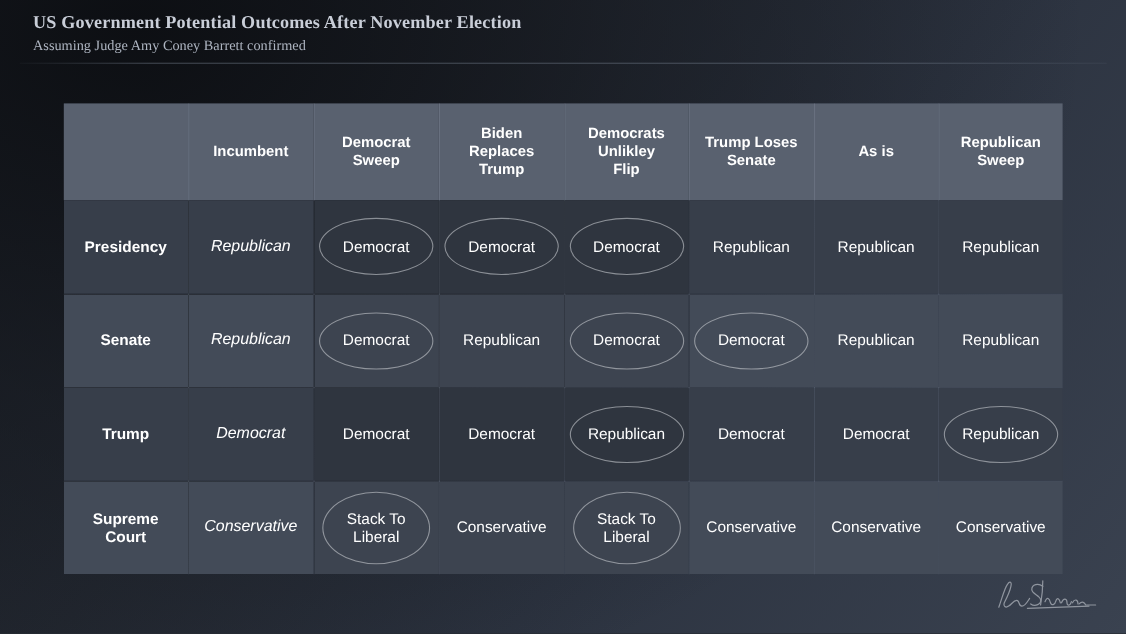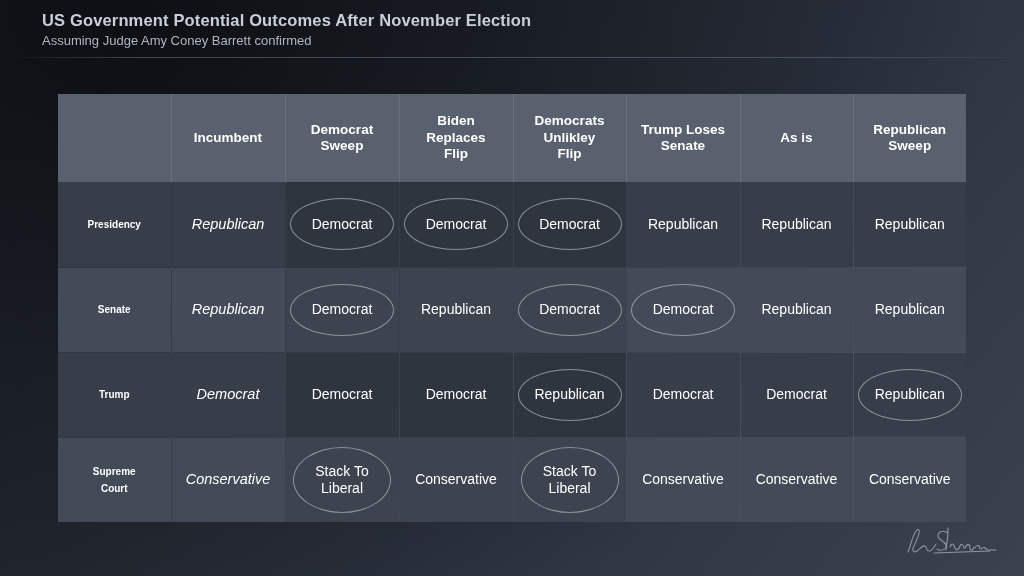--- a/index.html
+++ b/index.html
@@ -24,23 +24,24 @@
     height: 576px;
     background:
       radial-gradient(ellipse 1200px 900px at 12% 4%, rgba(12,14,18,0.95) 0%, rgba(20,23,29,0.55) 38%, rgba(30,35,43,0.0) 72%),
       linear-gradient(128deg, #1a1e25 0%, #232831 34%, #2c3340 62%, #3a4250 100%);
     overflow: hidden;
   }
 
   
   #titleblock {
     position: absolute;
-    left: 42px;
+    left: 30px;
     top: 9px;
     width: 960px;
+    font-family: Liberation Serif, serif;
   }
   #title {
     font-size: 16.5px;
     font-weight: bold;
     color: #c9ced8;
     letter-spacing: 0.15px;
     line-height: 22px;
     white-space: nowrap;
   }
   #subtitle {
@@ -118,21 +119,21 @@
   
   tbody tr.band-a td { background: #373e4a; }
   tbody tr.band-b td { background: #434b58; }
 
   
   tbody tr.band-a td.dim { background: #2f353f; }
   tbody tr.band-b td.dim { background: #3d4450; }
 
   td.rowlabel {
     font-weight: bold;
-    font-size: 10px;
+    font-size: 14px;
     line-height: 17px;
     color: #ffffff;
   }
   td.incumbent {
     font-style: italic;
     font-size: 14.5px;
     color: #ffffff;
   }
 
   
@@ -195,21 +196,21 @@
           <col class="c-rsweep">
       </colgroup>
       <thead>
         <tr>
           <th class="corner" style="white-space: pre-line;"></th>
           <th class="italic" style="white-space: pre-line;">Incumbent</th>
           <th style="white-space: pre-line;">Democrat
 Sweep</th>
           <th style="white-space: pre-line;">Biden
 Replaces
-Flip</th>
+Trump</th>
           <th style="white-space: pre-line;">Democrats
 Unlikley
 Flip</th>
           <th style="white-space: pre-line;">Trump Loses
 Senate</th>
           <th style="white-space: pre-line; margin-top: 48px;">As is</th>
           <th style="white-space: pre-line;">Republican
 Sweep</th>
         </tr>
       </thead>

